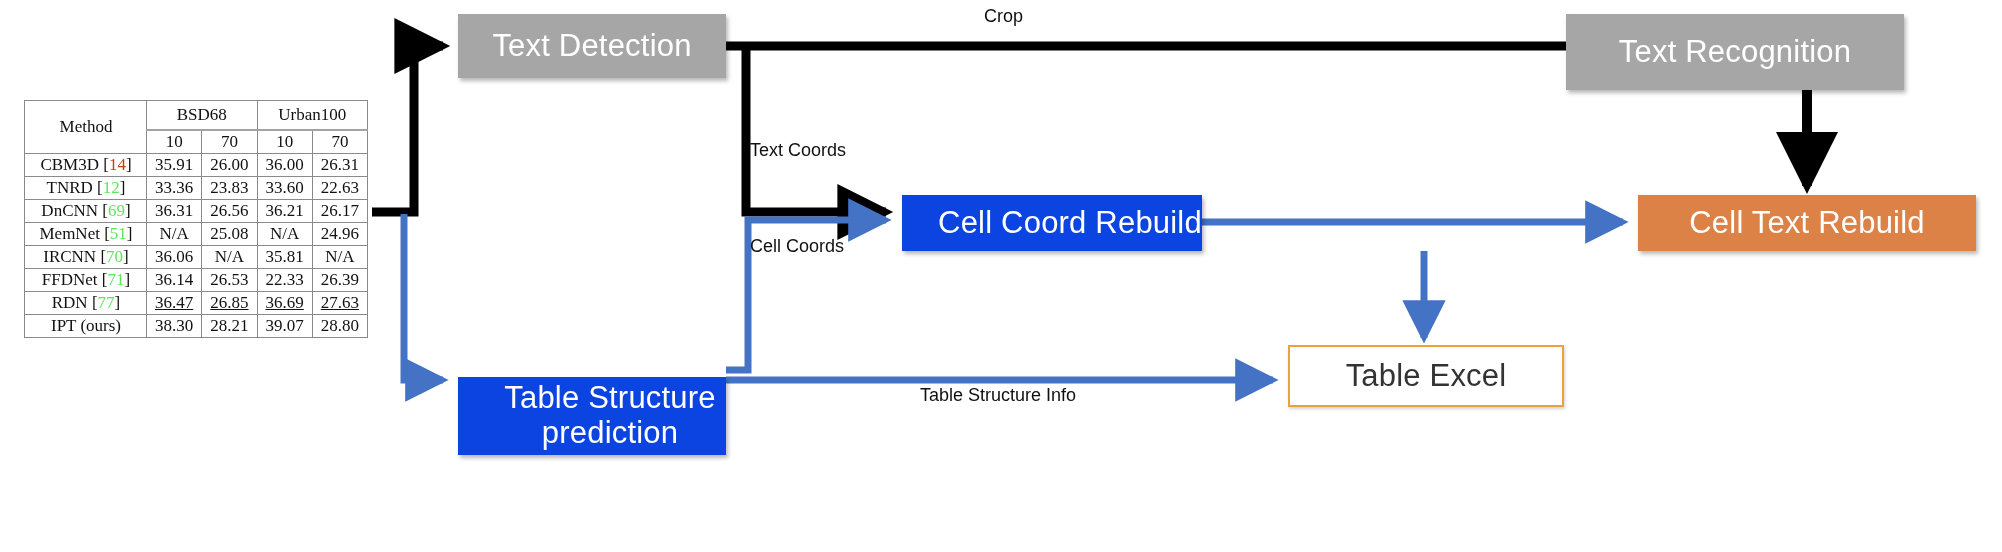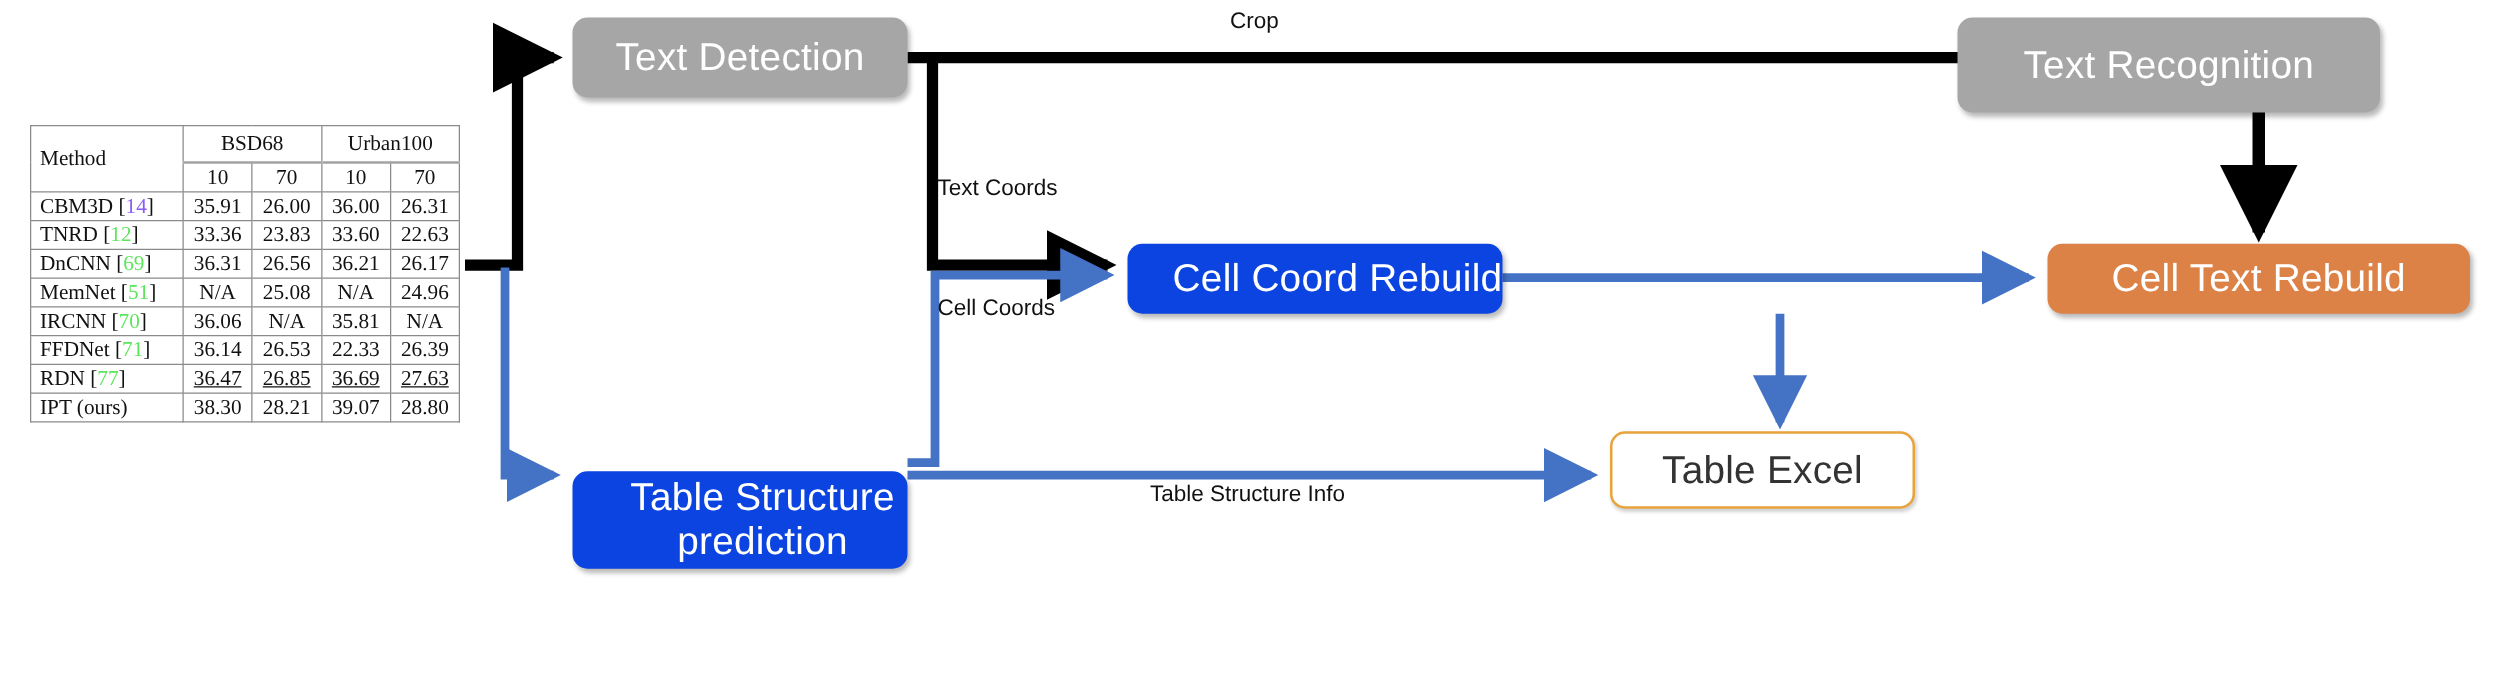--- a/index.html
+++ b/index.html
@@ -5,46 +5,46 @@
   html,body{margin:0;padding:0;background:#ffffff;}
   body{width:2002px;height:552px;position:relative;overflow:hidden;
        font-family:"Liberation Sans", sans-serif;}
 
   
   #table-wrap{position:absolute;left:24px;top:100px;width:344px;}
   table.res{border-collapse:collapse;width:344px;
             font-family:"Liberation Serif", serif;font-size:17px;color:#111;}
   table.res td,table.res th{border:1px solid #8a8a8a;padding:1px 6px;text-align:center;
             font-weight:normal;line-height:1.18;}
-  table.res .m-col{text-align:left;padding-left:7px;width:108px;}
+  table.res .m-col{text-align:center;padding-left:7px;width:108px;}
   table.res .grp{border-bottom:2px solid #a3a3a3;}
   .thick-top td{border-top:2px solid #4a4a4a;}
   .thick-bot td{border-bottom:2px solid #4a4a4a;}
   .ref{color:#5ce65c;}
   .ul{text-decoration:underline;margin-left:13px;}
   .bd{font-weight:bold;}
   table.res tr.methodhdr td{height:26px;vertical-align:middle;}
 
   
   .box{position:absolute;box-sizing:border-box;display:flex;align-items:center;
-       justify-content:center;text-align:center;border-radius:12px;color:#ffffff;
+       justify-content:center;text-align:center;border-radius:0;color:#ffffff;
        font-size:31px;line-height:1.12;letter-spacing:.2px;
        box-shadow:2px 3px 4px rgba(0,0,0,.28);}
   .gray{background:#a6a6a6;}
   .blue{background:#0b44e0;padding-left:36px;}
   .orange{background:#dd8247;}
   .outline{background:#ffffff;color:#333333;border:2px solid #e8a33d;
            box-shadow:1px 2px 3px rgba(0,0,0,.18);}
 
   #box-text-detection{left:458px;top:14px;width:268px;height:64px;}
   #box-text-recognition{left:1566px;top:14px;width:338px;height:76px;}
   #box-cell-coord{left:902px;top:195px;width:300px;height:56px;}
   #box-cell-text{left:1638px;top:195px;width:338px;height:56px;text-align:right;}
   #box-table-struct{left:458px;top:341px;width:268px;height:78px;margin-top:36px;}
-  #box-table-excel{left:1288px;top:345px;width:244px;height:62px;}
+  #box-table-excel{left:1288px;top:345px;width:276px;height:62px;}
 
   
   #arrows{position:absolute;left:0;top:0;width:2002px;height:552px;}
 
   
   .elabel{position:absolute;color:#111;font-size:18px;white-space:nowrap;}
   #lbl-crop{left:984px;top:6px;}
   #lbl-text-coords{left:750px;top:140px;}
   #lbl-cell-coords{left:750px;top:236px;}
   #lbl-struct-info{left:920px;top:385px;}
@@ -62,21 +62,21 @@
       </tr>
       <tr class="thick-bot">
         <td>10</td>
         <td>70</td>
         <td>10</td>
         <td>70</td>
       </tr>
     </tbody>
     <tbody id="tbody-rows">
         <tr class="thick-top">
-          <td class="m-col">CBM3D [<span class="ref" style="color:#8b5cf6">14</span>]</td>
+          <td class="m-col">CBM3D [<span class="ref" style="color:#c2410c">14</span>]</td>
           <td>35.91</td>
           <td>26.00</td>
           <td>36.00</td>
           <td>26.31</td>
         </tr>
         <tr>
           <td class="m-col">TNRD [<span class="ref" style="color:#5ce65c">12</span>]</td>
           <td>33.36</td>
           <td>23.83</td>
           <td>33.60</td>

